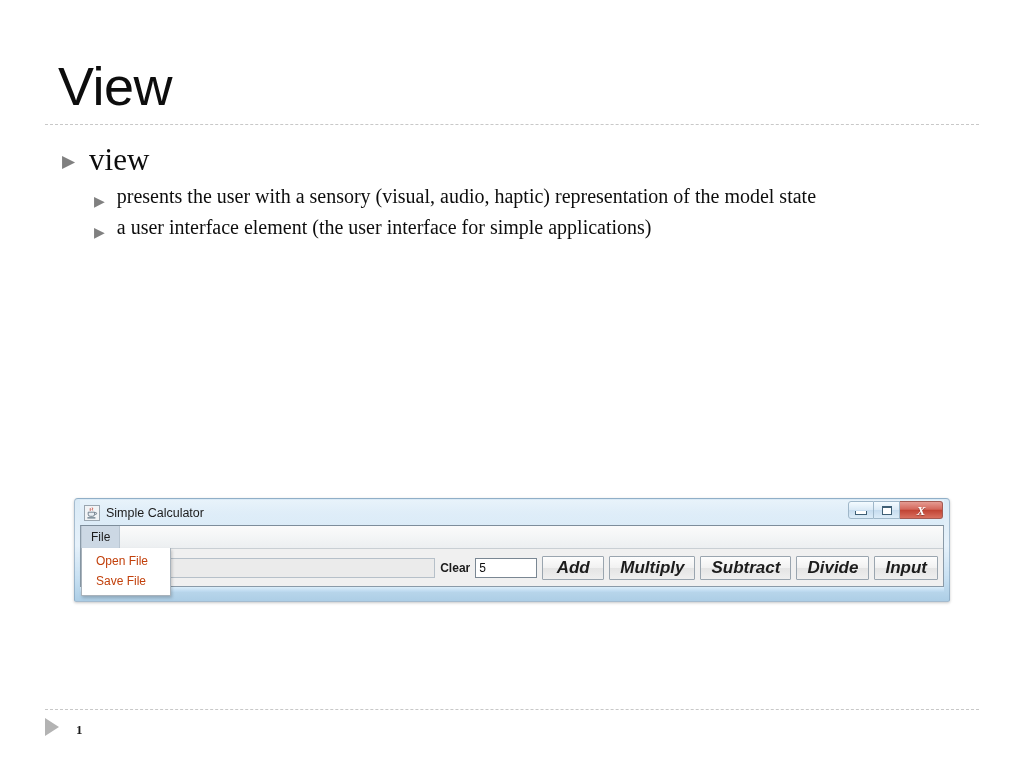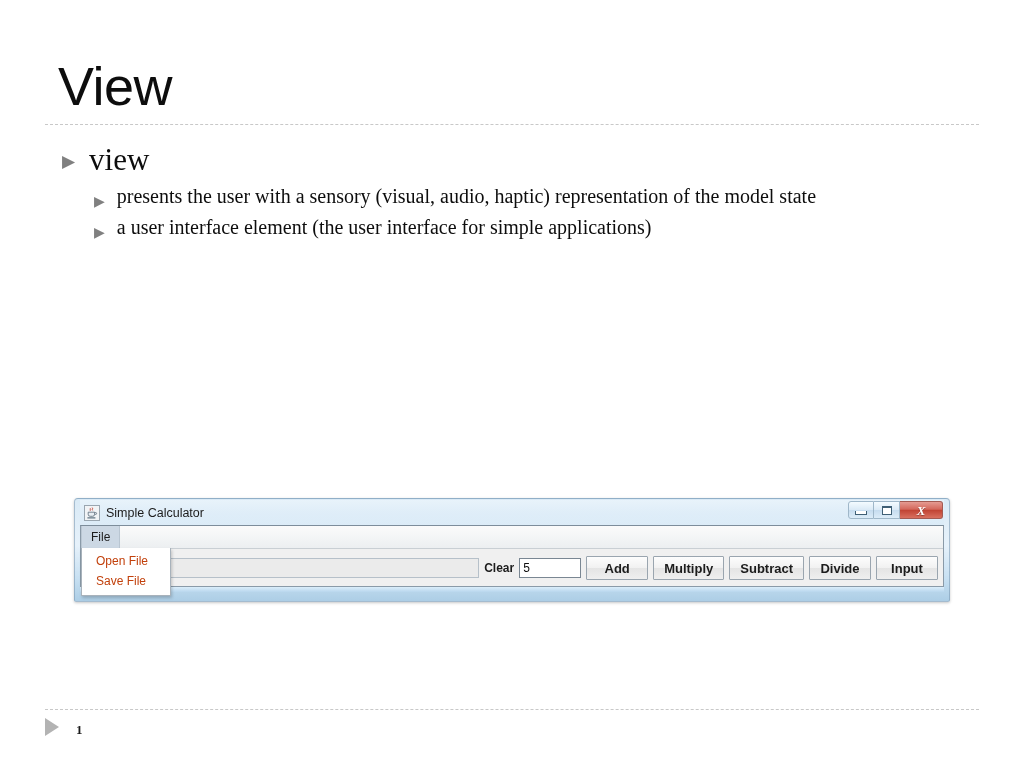--- a/index.html
+++ b/index.html
@@ -329,25 +329,26 @@
   .calc-btn {
     flex: 0 0 auto;
     min-width: 62px;
     height: 24px;
     padding: 0 10px;
     box-sizing: border-box;
     border: 1px solid #9aa5af;
     border-radius: 1px;
     background: linear-gradient(180deg, #fdfdfd 0%, #f1f1f1 50%, #e4e4e4 51%, #efefef 100%);
     font-family: "Liberation Sans", sans-serif;
-    font-size: 13px;
+    font-size: 17px;
     font-weight: bold;
     color: #1c1c1c;
     cursor: default;
     white-space: nowrap;
+    font-style: italic;
   }
 
   .calc-bottom-edge {
     height: 5px;
     background: linear-gradient(180deg, rgba(222,240,252,0.9) 0%, rgba(185,215,238,0.95) 100%);
   }
 </style>
 </head>
 <body>
 

